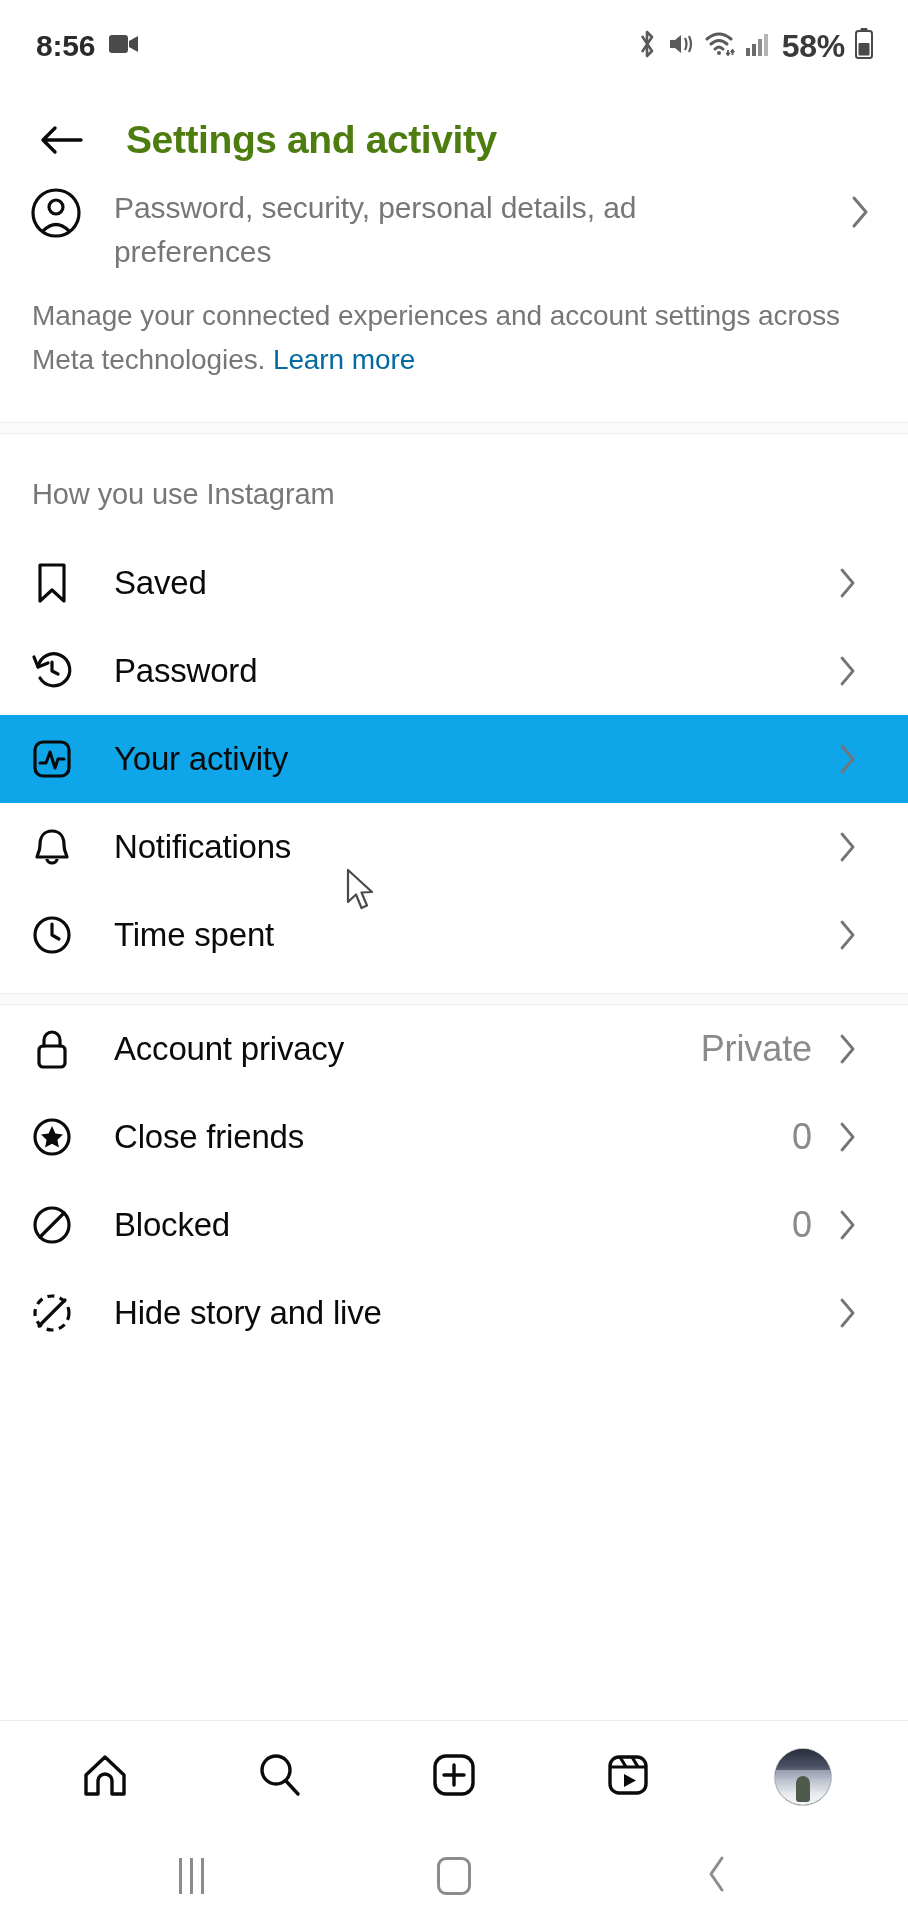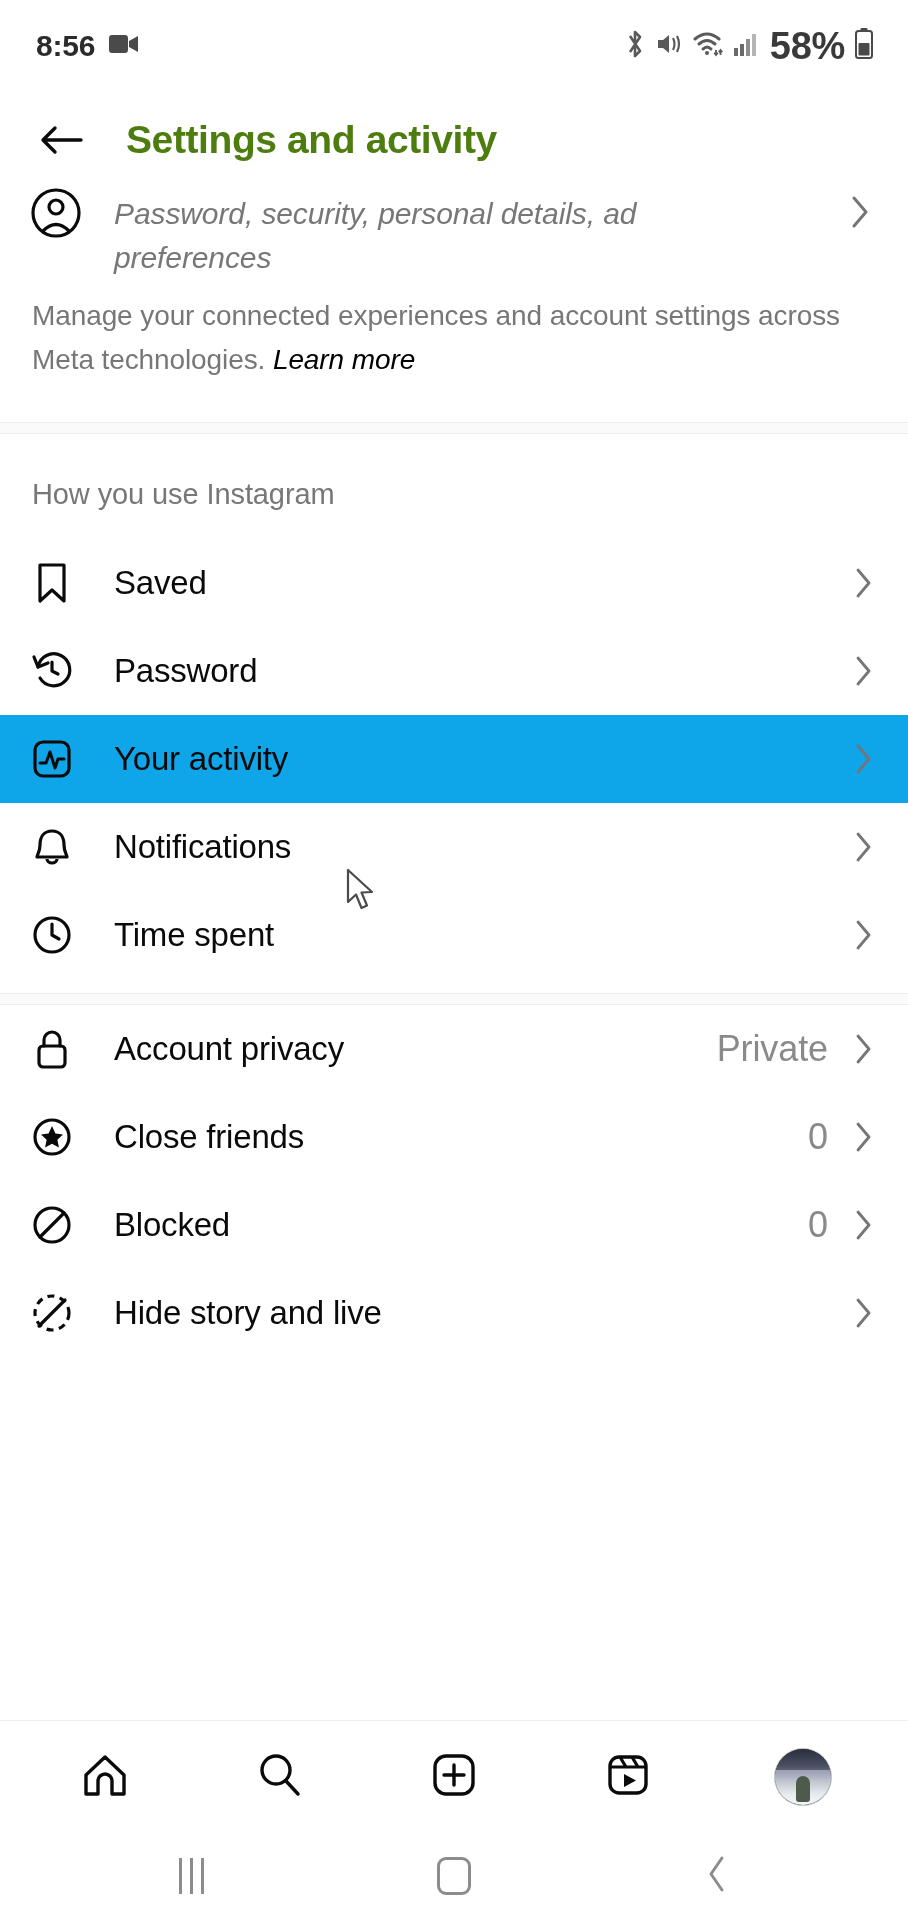--- a/index.html
+++ b/index.html
@@ -41,21 +41,21 @@
     font-weight: 600;
     color: #2b2b2b;
     letter-spacing: -0.2px;
   }
   .status-right {
     display: flex;
     align-items: center;
     gap: 9px;
   }
   .status-pct {
-    font-size: 38px;
+    font-size: 32px;
     font-weight: 600;
     color: #3a3a3a;
     letter-spacing: -0.3px;
     margin-left: 2px;
   }
   .sicon { display: block; }
 
   
   .header {
     height: 96px;
@@ -90,26 +90,25 @@
     position: relative;
   }
 
   
   .acct-block {
     padding: 0 0 0 0;
     position: relative;
   }
   .acct-row {
     display: flex;
-    align-items: flex-start;
+    align-items: center;
     padding: 0 28px 0 30px;
     height: 118px;
     margin-top: -38px;
     position: relative;
-    font-style: italic;
   }
   .acct-icon {
     flex: 0 0 62px;
     display: flex;
     align-items: center;
     justify-content: flex-start;
     height: 118px;
     padding-top: 8px;
   }
   .acct-text {
@@ -146,23 +145,22 @@
 
   .acct-note {
     padding: 26px 30px 0 32px;
     font-size: 28px;
     line-height: 44px;
     color: #77777a;
     letter-spacing: -0.1px;
     padding-bottom: 40px;
   }
   .learn-more {
-    color: #000000;
+    color: #0369a1;
     cursor: pointer;
-    font-style: italic;
   }
 
   
   .sep {
     height: 12px;
     background: #fafafa;
     border-top: 1px solid #efefef;
     border-bottom: 1px solid #efefef;
   }
 
@@ -172,21 +170,21 @@
     color: #77777a;
     letter-spacing: -0.1px;
     padding: 44px 30px 28px 32px;
   }
 
   
   .row {
     display: flex;
     align-items: center;
     height: 88px;
-    padding: 0 28px 0 30px;
+    padding: 0 44px 0 30px;
     cursor: pointer;
     background: transparent;
   }
   .row.highlighted { background: #0ea5e9; }
   .row-icon {
     flex: 0 0 60px;
     display: flex;
     align-items: center;
     justify-content: flex-start;
   }

